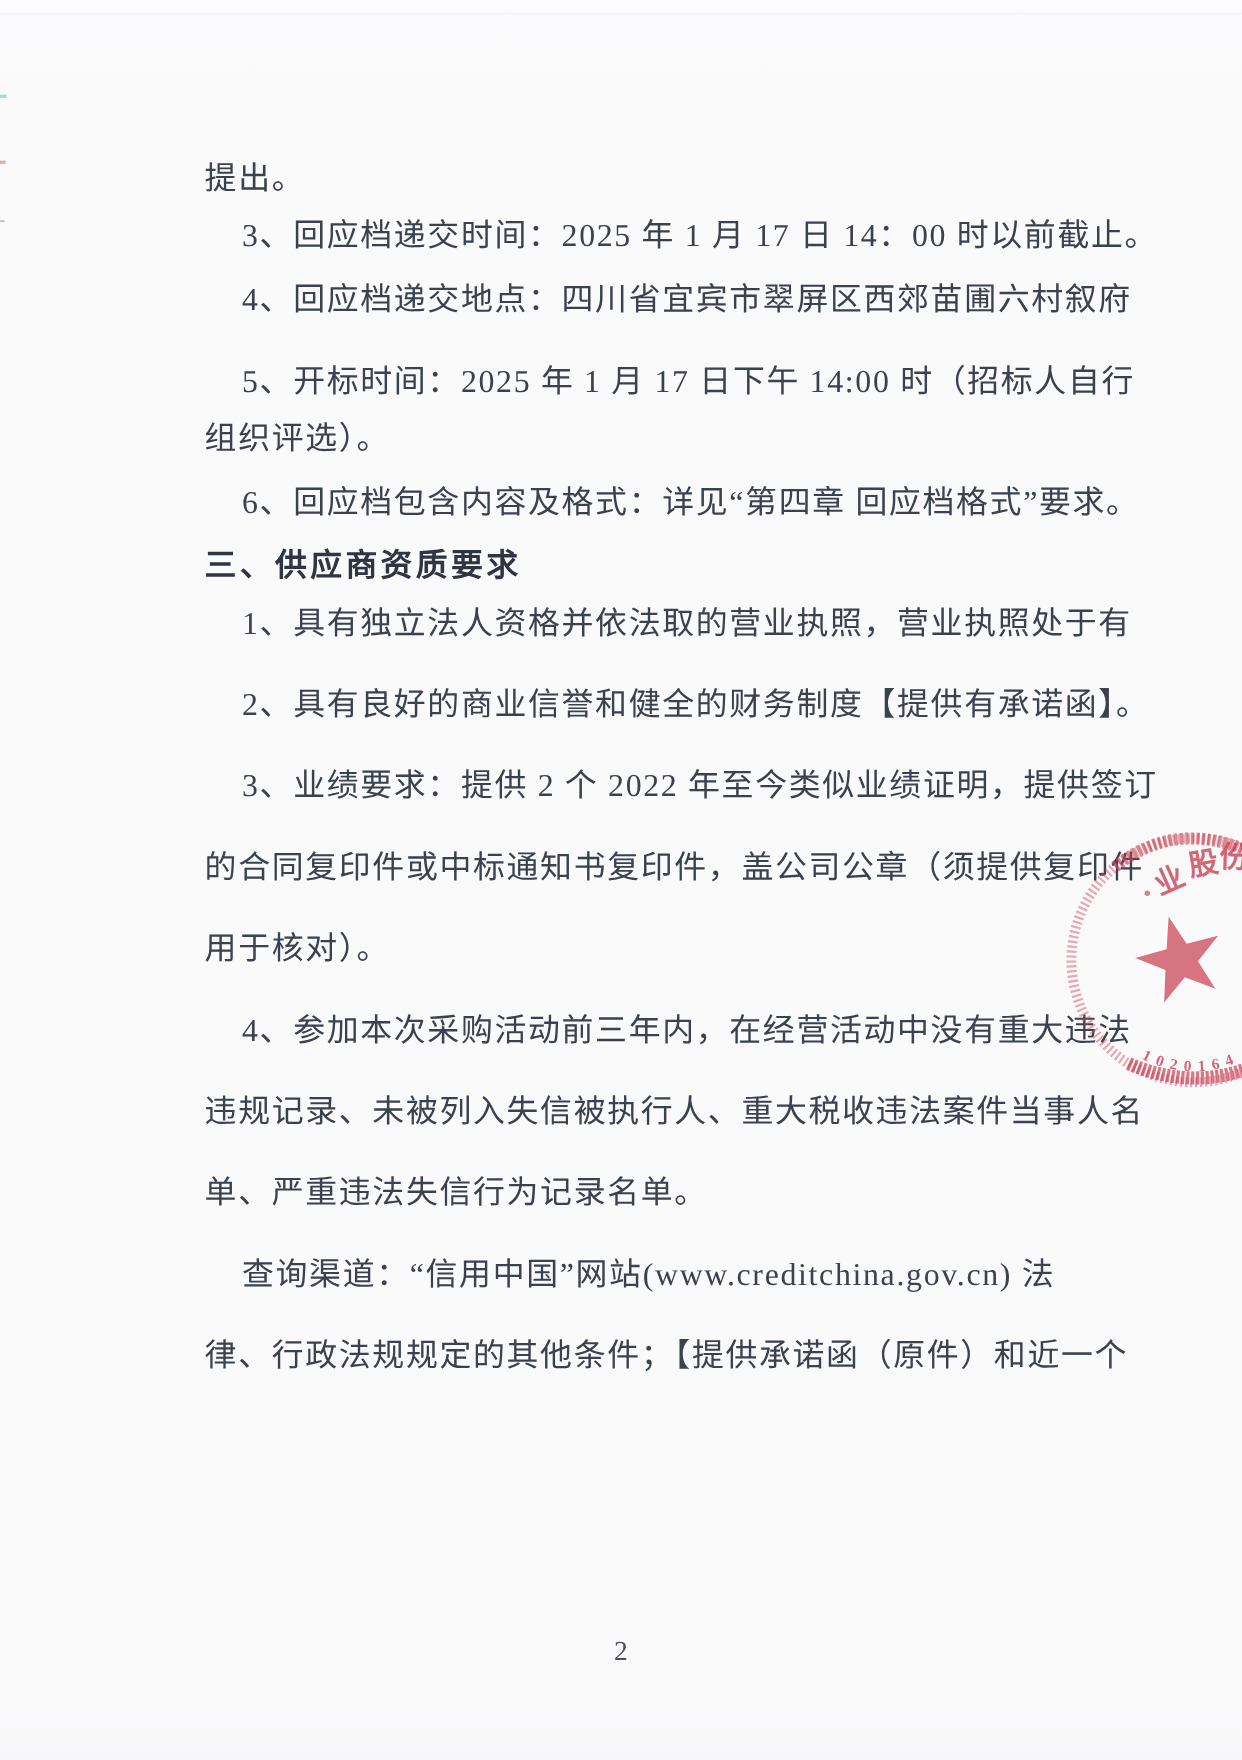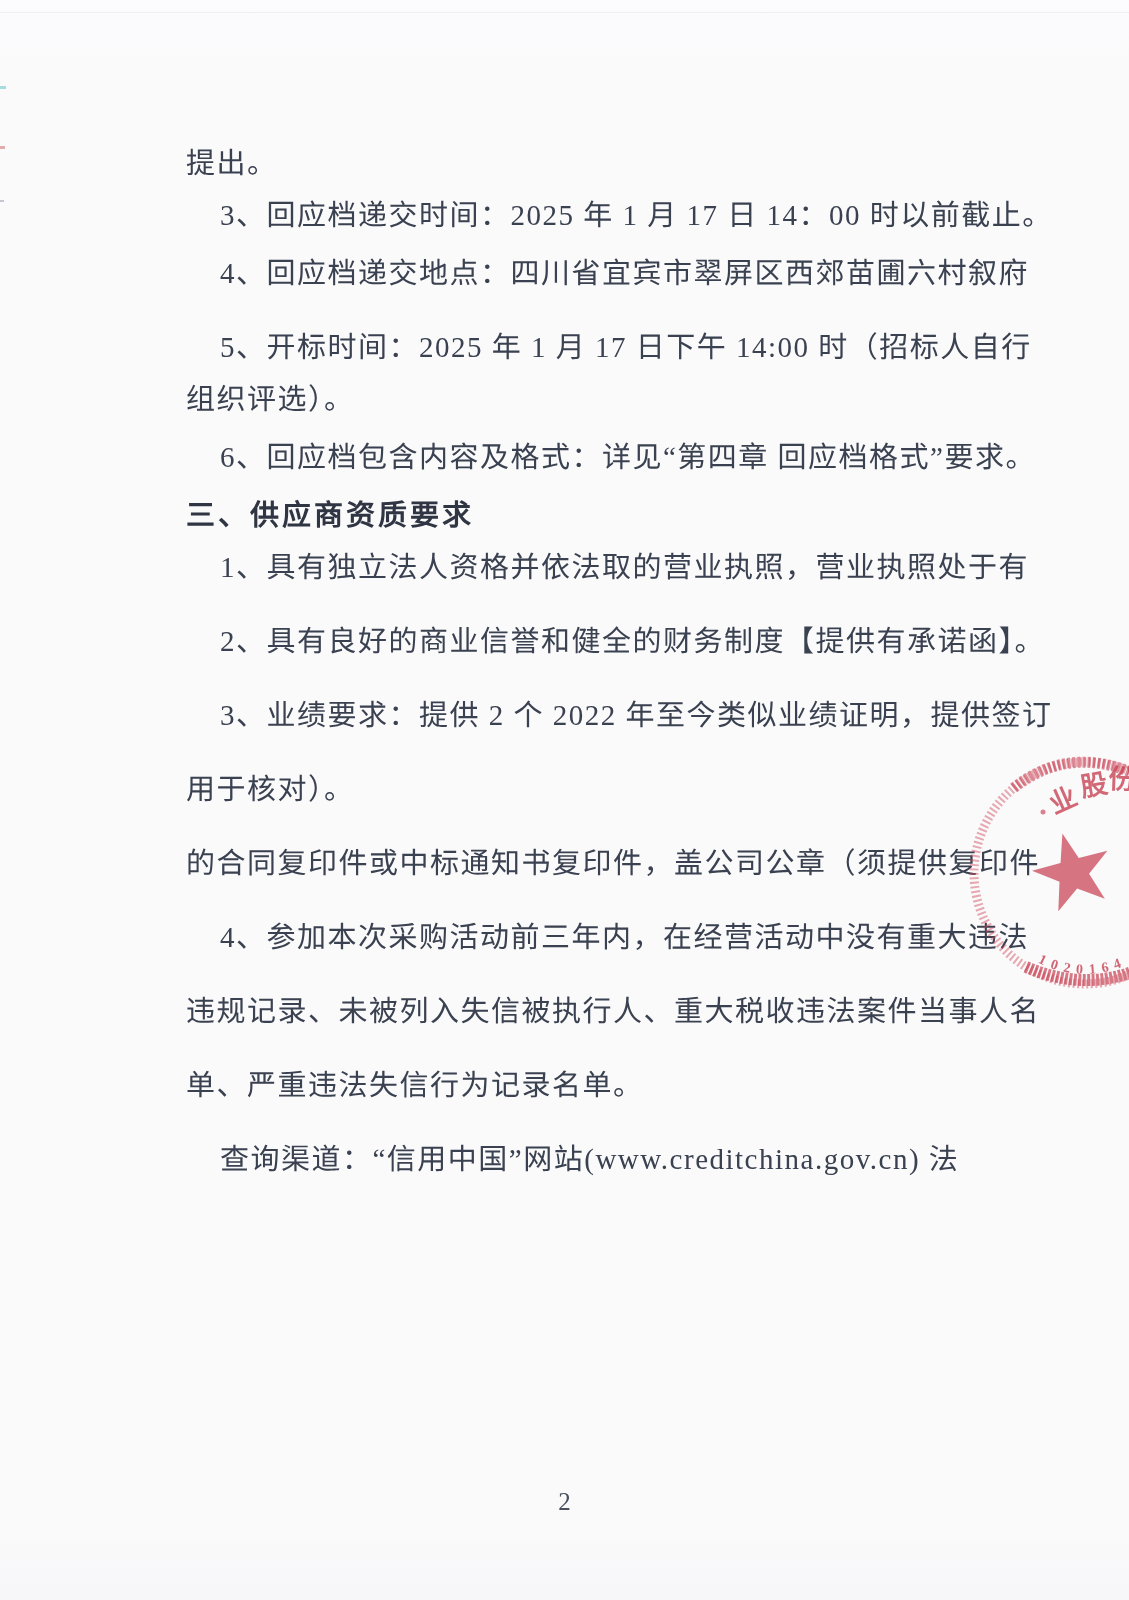--- a/index.html
+++ b/index.html
@@ -56,26 +56,27 @@
       <div class="line">提出。</div>
       <div class="line indent g-s">3、回应档递交时间：2025 年 1 月 17 日 14：00 时以前截止。</div>
       <div class="line indent g-m">4、回应档递交地点：四川省宜宾市翠屏区西郊苗圃六村叙府</div>
       <div class="line indent g-l">5、开标时间：2025 年 1 月 17 日下午 14:00 时（招标人自行</div>
       <div class="line g-s">组织评选）。</div>
       <div class="line indent g-m">6、回应档包含内容及格式：详见“第四章 回应档格式”要求。</div>
       <div class="line bold g-m">三、供应商资质要求</div>
       <div class="line indent g-s">1、具有独立法人资格并依法取的营业执照，营业执照处于有</div>
       <div class="line indent g-l">2、具有良好的商业信誉和健全的财务制度【提供有承诺函】。</div>
       <div class="line indent g-l">3、业绩要求：提供 2 个 2022 年至今类似业绩证明，提供签订</div>
+      <div class="line g-l">的合同复印件或中标通知书复印件，盖公司公章（须提供复印件</div>
       <div class="line g-l">用于核对）。</div>
-      <div class="line g-l">的合同复印件或中标通知书复印件，盖公司公章（须提供复印件</div>
       <div class="line indent g-l">4、参加本次采购活动前三年内，在经营活动中没有重大违法</div>
       <div class="line g-l">违规记录、未被列入失信被执行人、重大税收违法案件当事人名</div>
       <div class="line g-l">单、严重违法失信行为记录名单。</div>
       <div class="line indent g-l">查询渠道：“信用中国”网站(www.creditchina.gov.cn) 法</div>
+      <div class="line g-l">律、行政法规规定的其他条件；【提供承诺函（原件）和近一个</div>
     </main>
 
   <svg class="seal" viewBox="0 0 189 290" xmlns="http://www.w3.org/2000/svg">
 
     <circle cx="145" cy="143" r="111" fill="none" stroke="#cf4456" stroke-width="9" stroke-dasharray="2 2.5" opacity="0.45"></circle>
 
     <path d="M 73.6 58 Q 126.4 16 191.9 42.4" fill="none" stroke="#c84052" stroke-width="11" stroke-dasharray="3 2" opacity="0.6"></path>
 
     <path d="M 86 237 Q 145 262 200 239" fill="none" stroke="#c84052" stroke-width="12" stroke-dasharray="3 1.5" opacity="0.7"></path>
 

